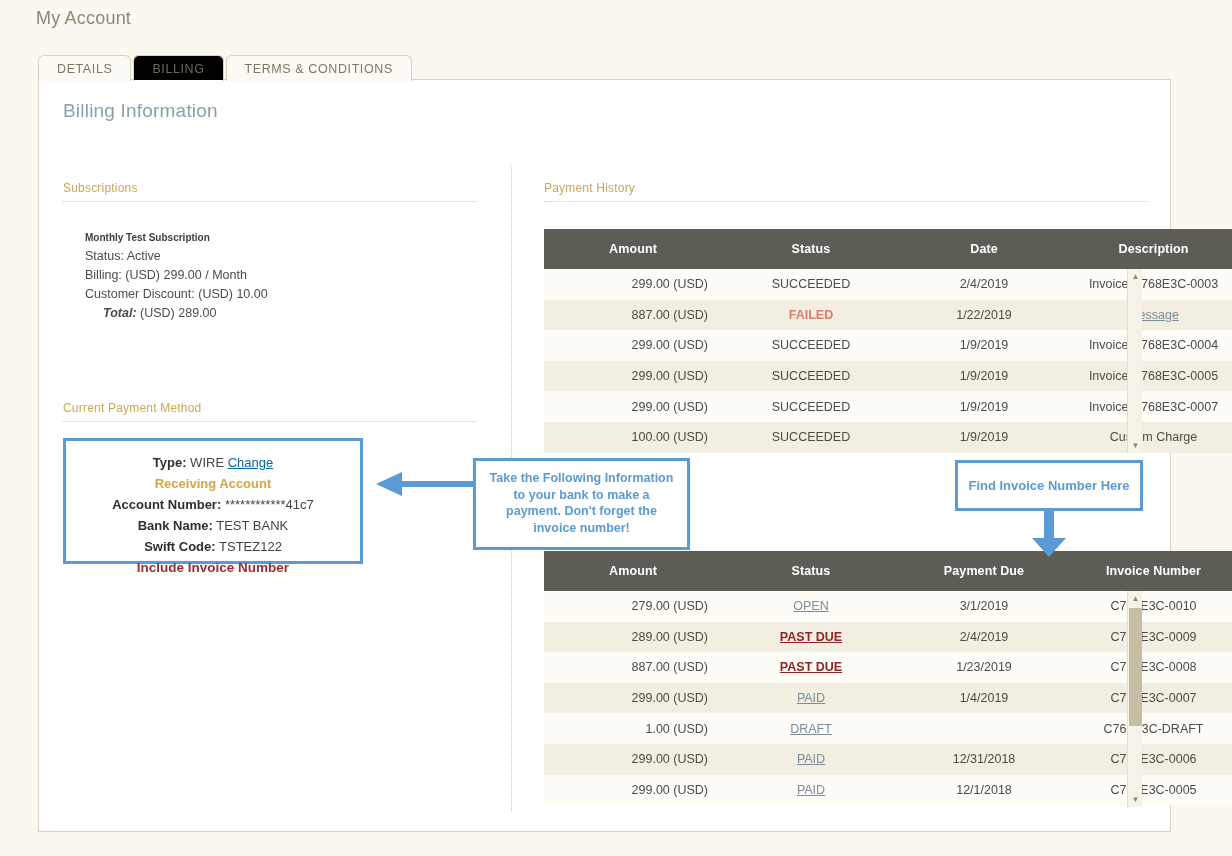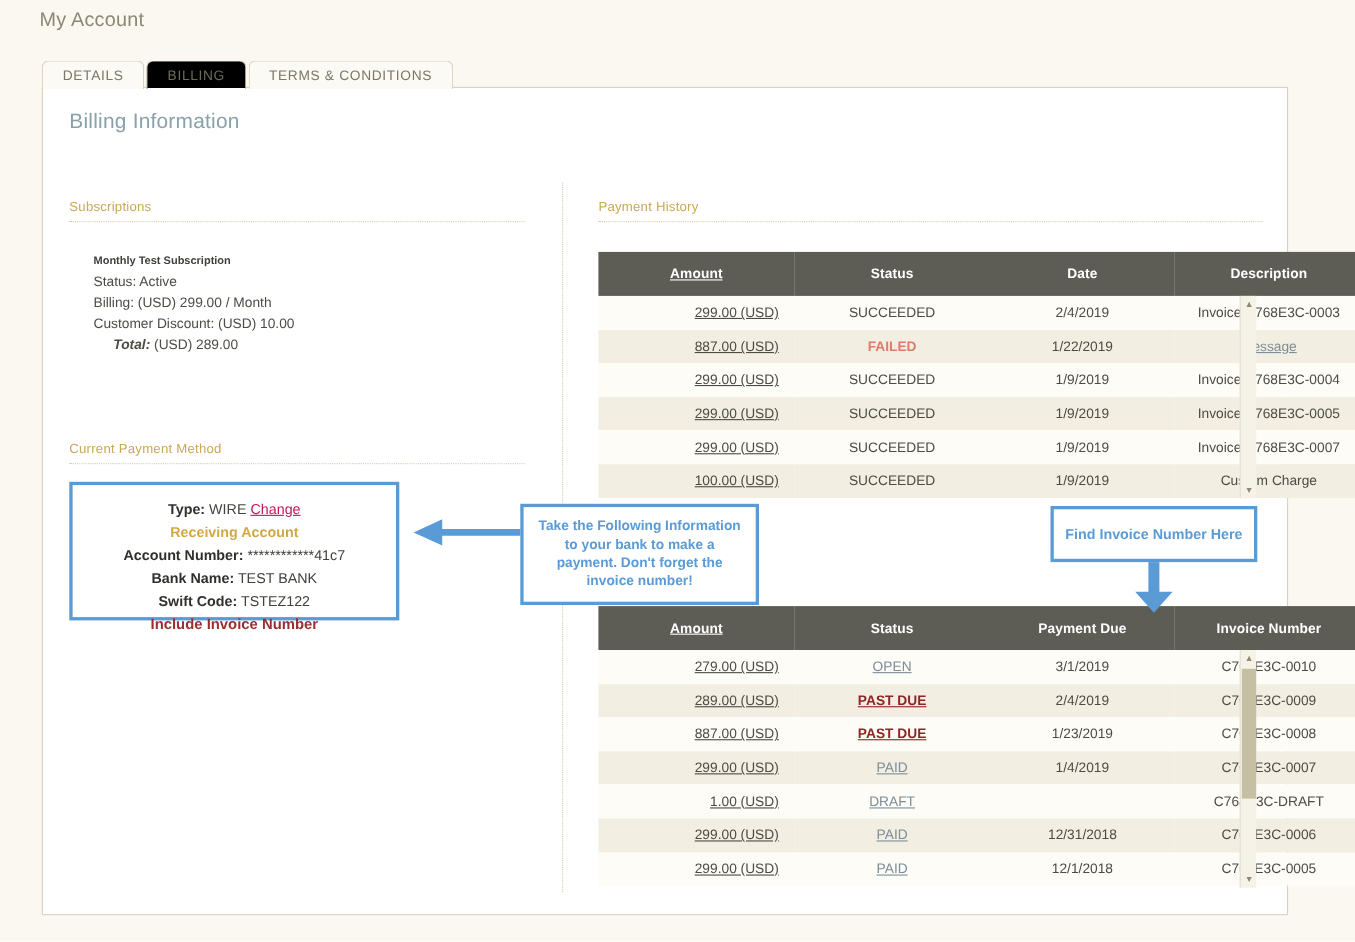--- a/index.html
+++ b/index.html
@@ -133,21 +133,21 @@
     font-size: 13px;
     line-height: 21px;
   }
   .pm-note {
     color: #9b2f2f;
     font-weight: bold;
     font-size: 13.5px;
     line-height: 22px;
   }
   .pm-link {
-    color: #be185d;
+    color: #0369a1;
   }
   .ghost-button {
     position: absolute;
     left: 117px;
     top: 613px;
     width: 140px;
     height: 15px;
     background: #ffffff;
   }
 
@@ -194,21 +194,21 @@
     height: 30.6px;
     padding: 0 14px;
     color: #4c4c45;
     white-space: nowrap;
     overflow: hidden;
     margin-top: 40px;
   }
   table.data tbody tr:nth-child(odd)  td { background: #fdfcf7; }
   table.data tbody tr:nth-child(even) td { background: #f2efe2; }
 
-  .c-amount  { width: 150px; text-align: right; text-decoration: underline; }
+  .c-amount  { width: 150px; text-align: right; }
   .c-status  { width: 150px; text-align: center; }
   .c-date    { width: 140px; text-align: center; }
   .c-desc    { width: 143px; text-align: center; }
 
   th.c-amount, th.c-status, th.c-date, th.c-desc { text-align: center; }
 
   .st-failed   { color: #e07b6b; font-weight: bold; }
   .st-link     { color: #7d8d99; text-decoration: underline; }
   .st-pastdue  { color: #8f2525; font-weight: bold; text-decoration: underline; }
 

